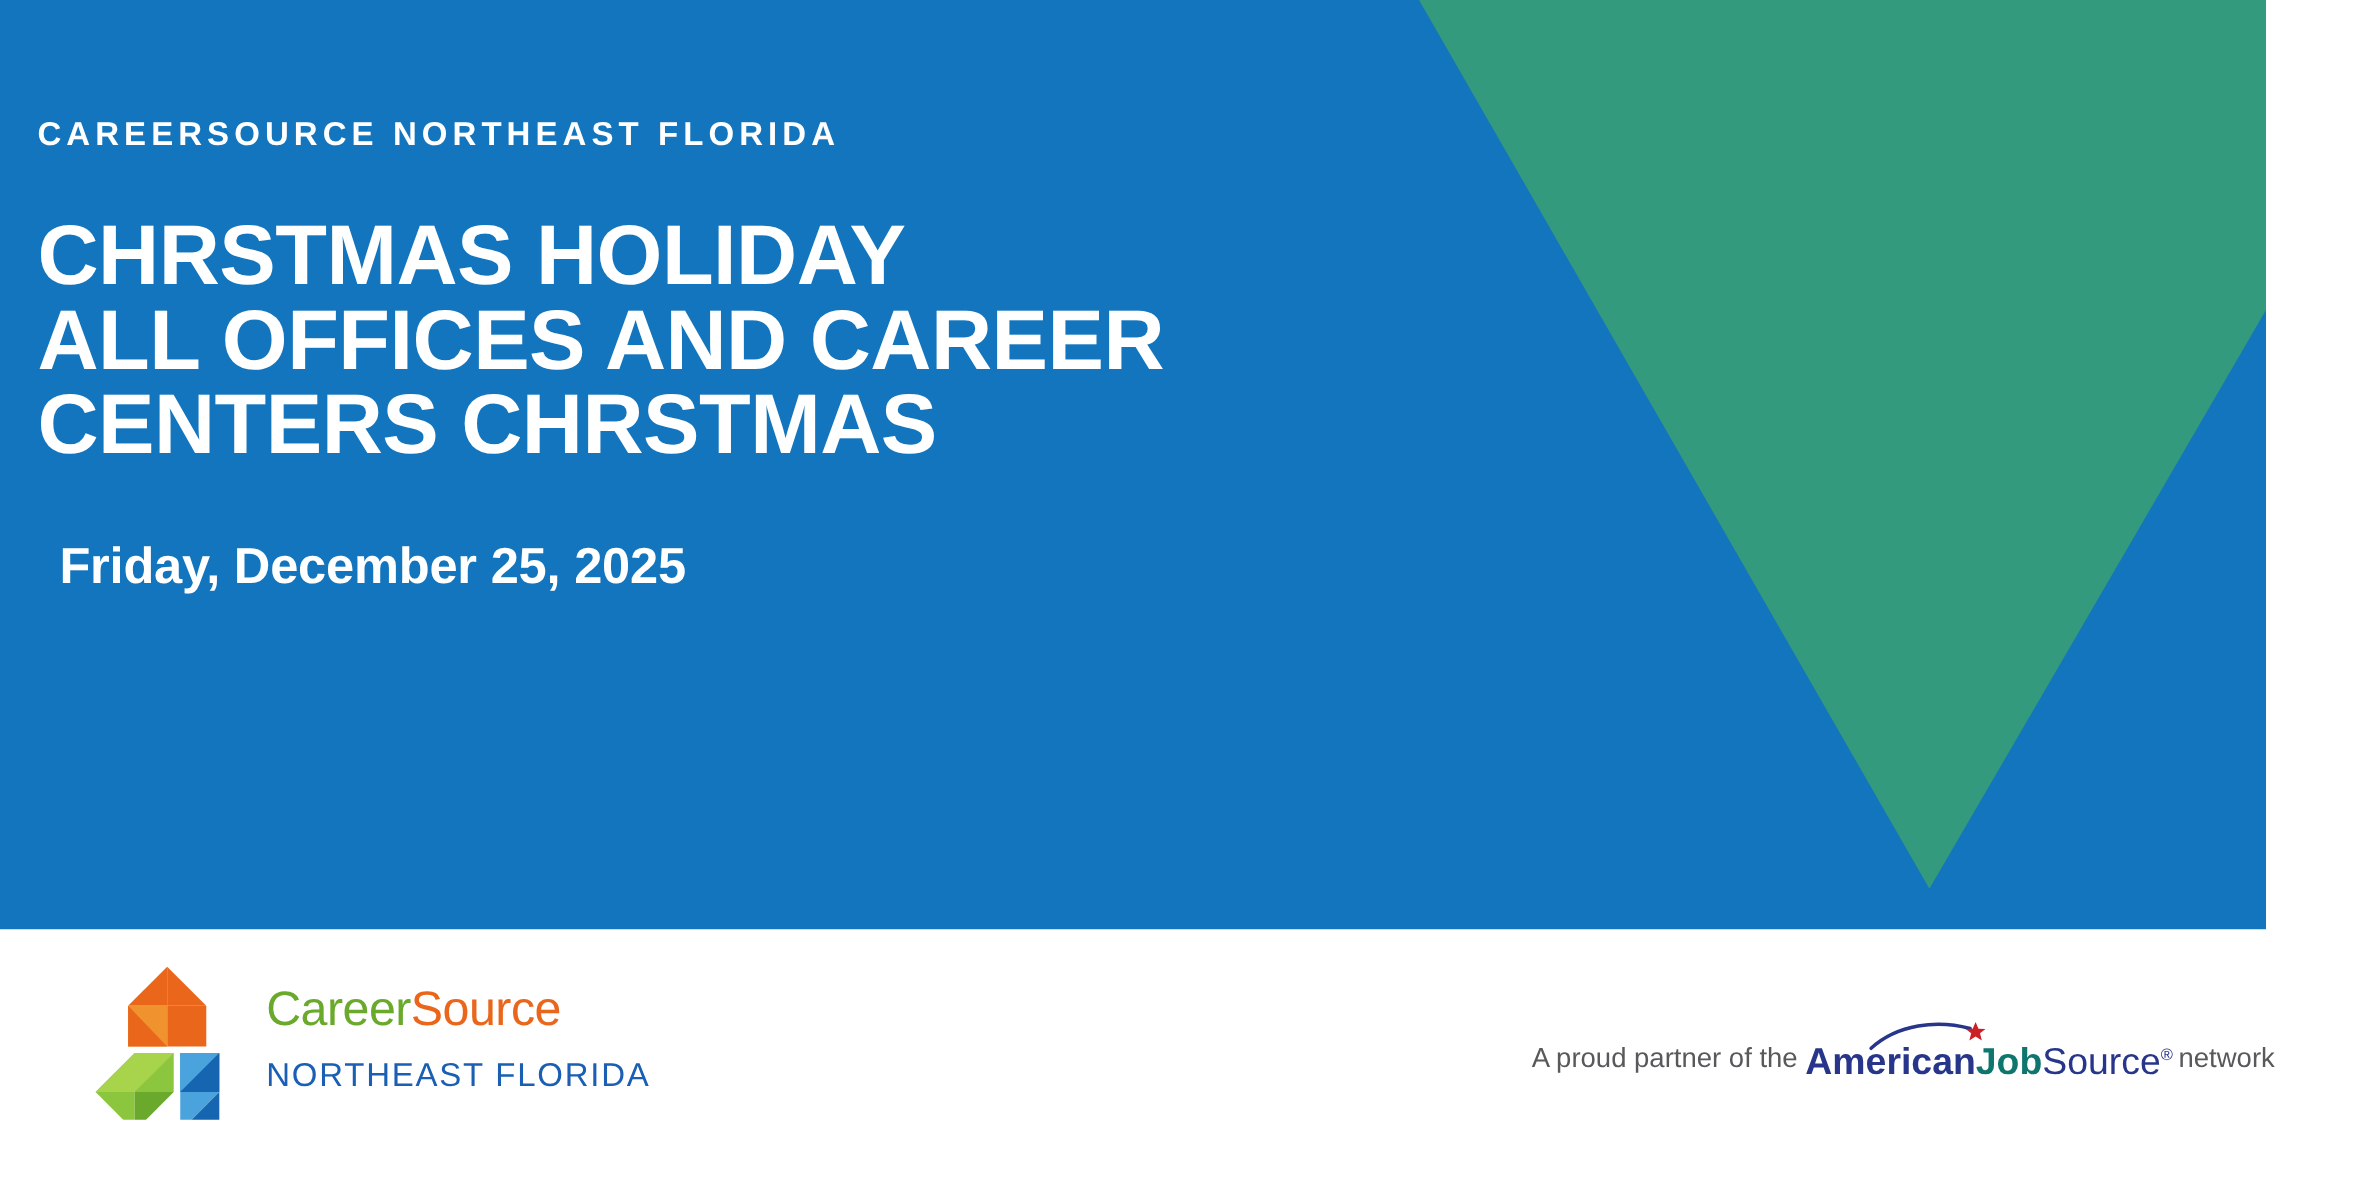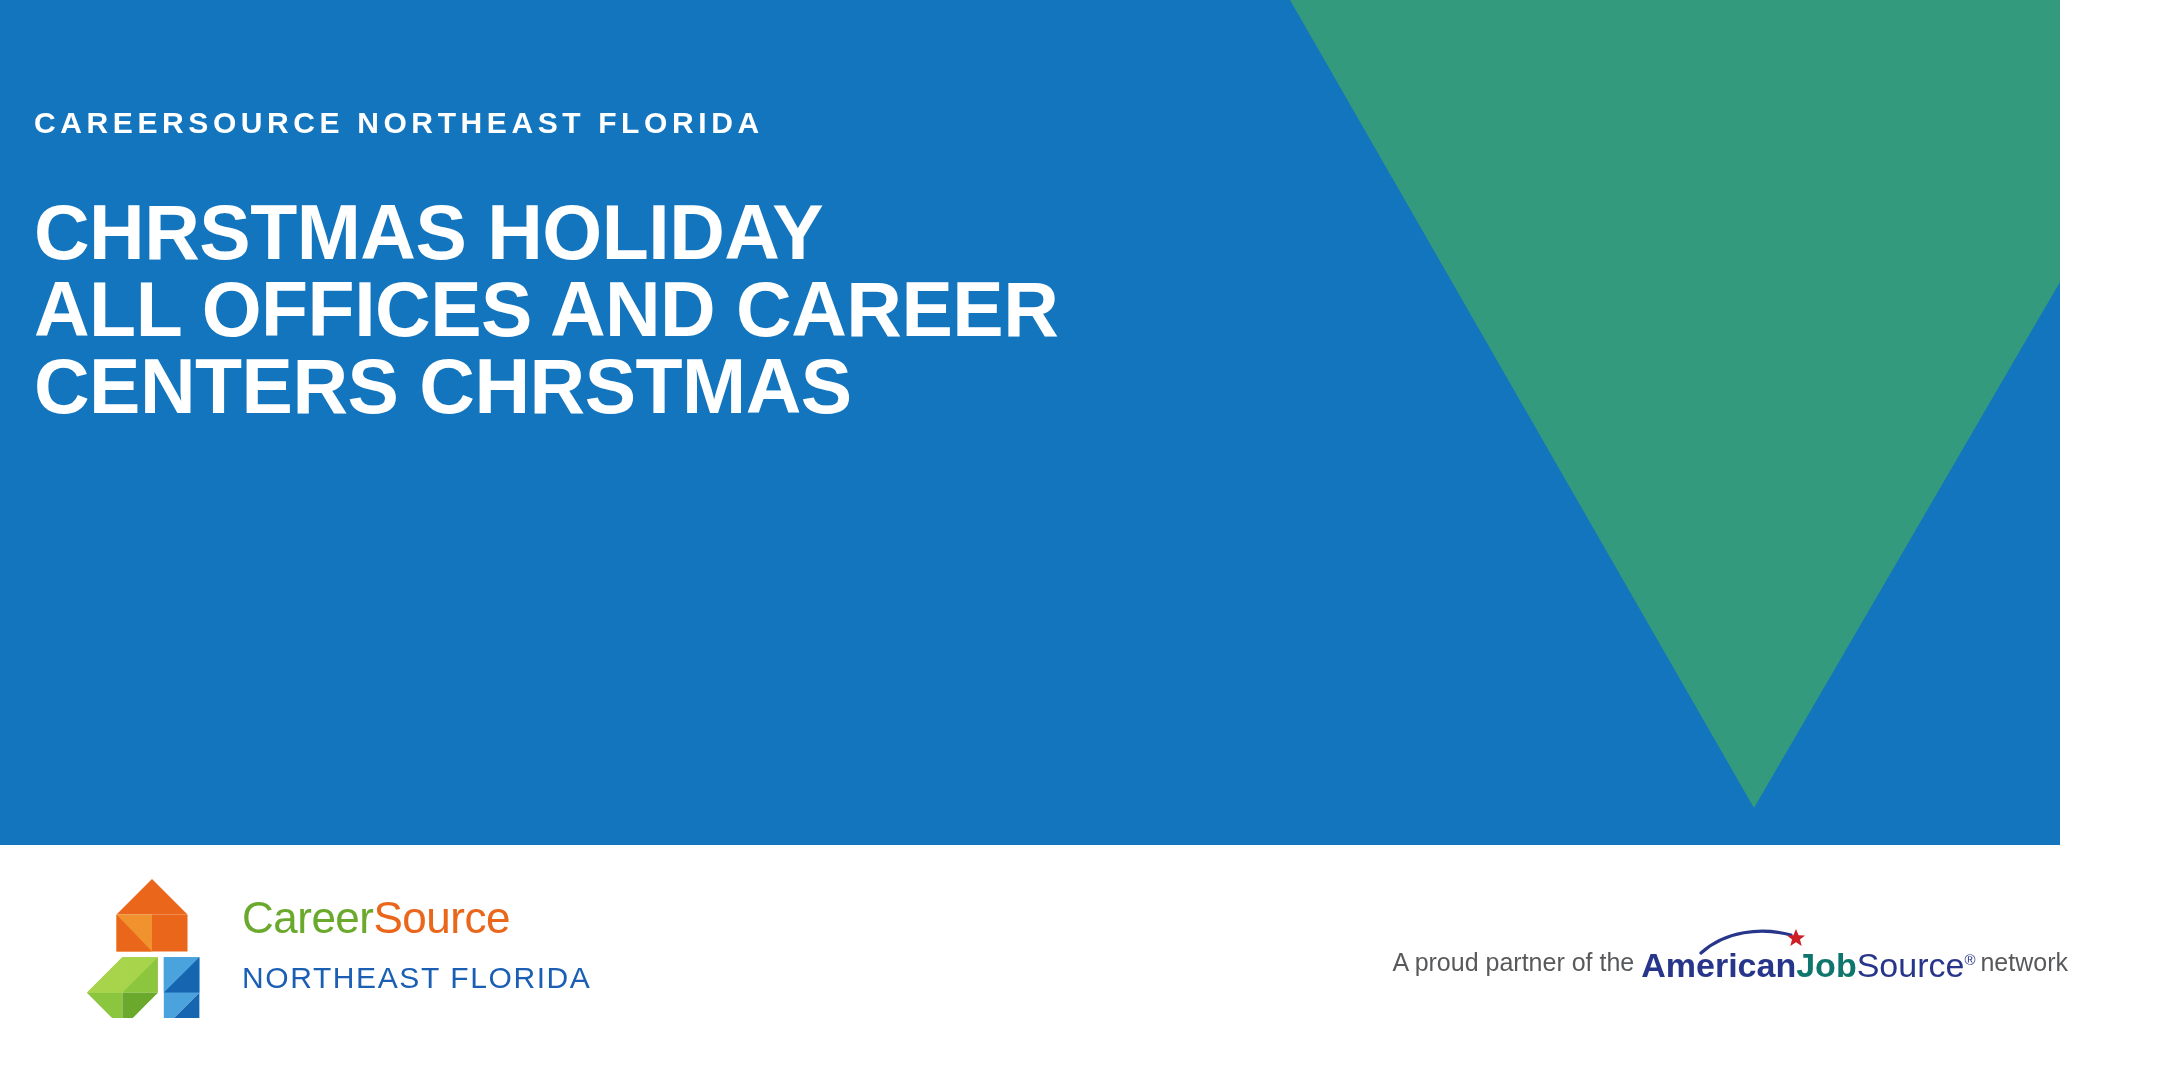--- a/index.html
+++ b/index.html
@@ -178,20 +178,21 @@
 
       <p class="eyebrow">CAREERSOURCE NORTHEAST FLORIDA</p>
 
       <h1 class="headline">
         <span class="hl-line">CHRSTMAS HOLIDAY</span>
         <span class="hl-line">ALL OFFICES AND CAREER</span>
         <span class="hl-line">CENTERS CHRSTMAS</span>
       </h1>
 
       <p class="subhead">
+        <span class="sub-line">Friday, December 25, 2025</span>
       </p>
 
     </div>
   </div>
 
   <div class="footer">
 
     <div class="logo-lockup">
 
       <svg class="logo-mark" viewBox="0 0 100 100">

